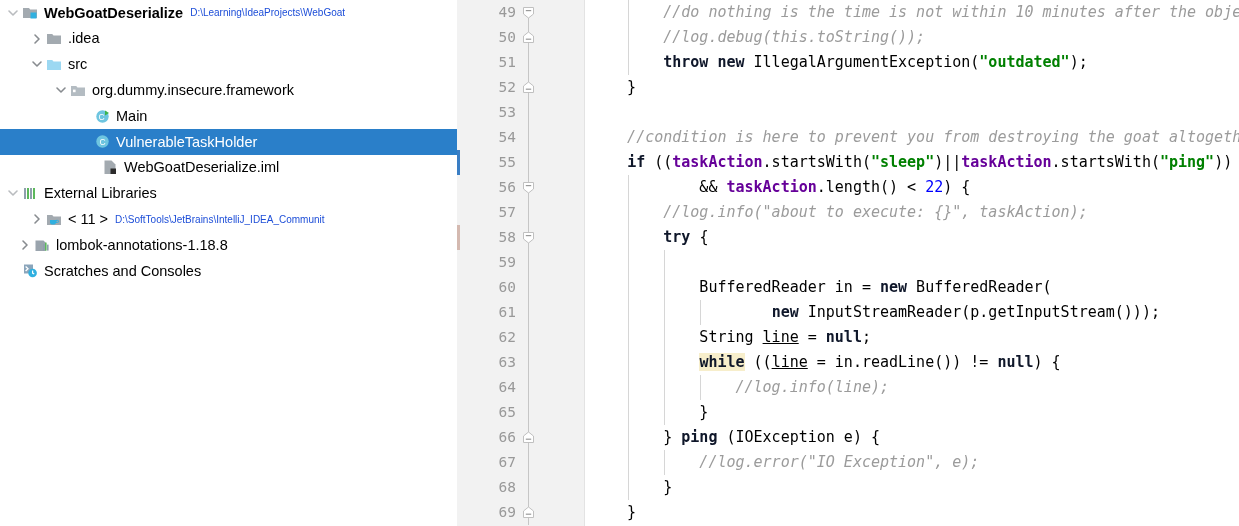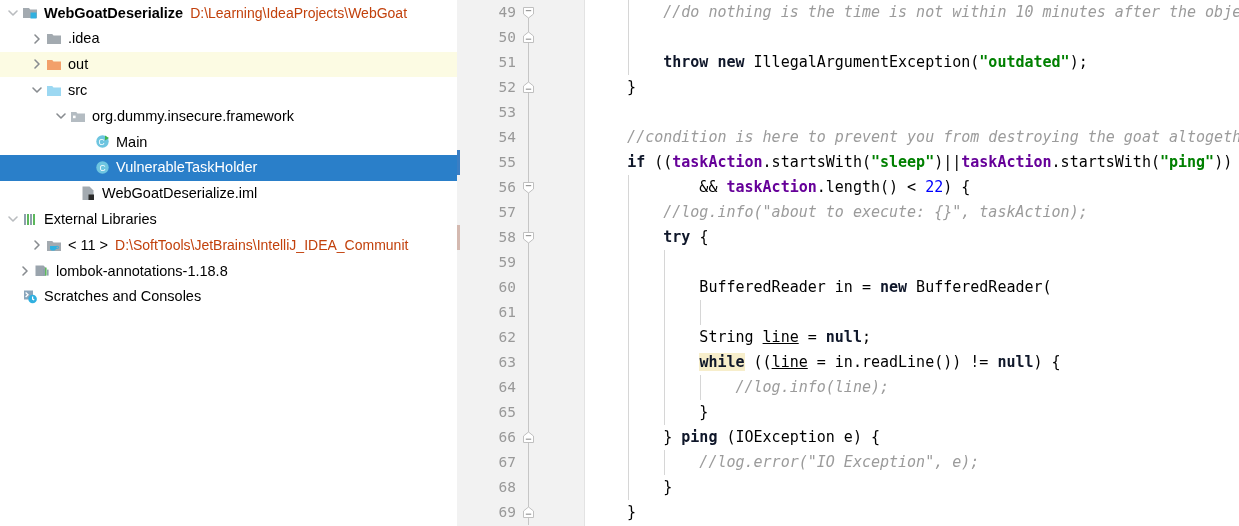--- a/index.html
+++ b/index.html
@@ -27,21 +27,21 @@
     width:14px;height:14px;flex:0 0 14px;position:relative;
     margin-right:2px;
   }
   .twisty.none{visibility:hidden;}
   .twisty svg{display:block;}
 
   .node-icon{width:17px;height:17px;flex:0 0 17px;margin-right:5px;position:relative;}
   .node-icon svg{display:block;}
   .node-label{font-size:14.5px;line-height:1;}
   .node-label.bold{font-weight:bold;}
-  .node-sub{font-size:14px;color:#c2410c;margin-left:7px;}
+  .node-sub{font-size:10px;color:#1d4ed8;margin-left:7px;}
 
   
   #editor{
     flex:1 1 auto;height:526px;position:relative;background:#ffffff;
     overflow:hidden;
   }
   #gutter{
     position:absolute;left:0;top:0;width:127px;height:526px;
     background:#f2f2f2;border-right:0;
   }
@@ -118,33 +118,20 @@
             <path d="M5 3l4 4-4 4" fill="none" stroke="#888c90" stroke-width="1.6" stroke-linecap="round" stroke-linejoin="round"></path>
           </svg>
         </span>
         <span class="node-icon">
           <svg width="17" height="17" viewBox="0 0 17 17">
             <path d="M1 4h5.2l1.3 1.6H15V14H1z" fill="#a3aab0"></path>
           </svg>
         </span>
         <span class="node-label">.idea</span>
       </div>
-      <div class="tree-row hl" style="padding-left: 30px;">
-        <span class="twisty">
-          <svg width="14" height="14" viewBox="0 0 14 14">
-            <path d="M5 3l4 4-4 4" fill="none" stroke="#888c90" stroke-width="1.6" stroke-linecap="round" stroke-linejoin="round"></path>
-          </svg>
-        </span>
-        <span class="node-icon">
-          <svg width="17" height="17" viewBox="0 0 17 17">
-            <path d="M1 4h5.2l1.3 1.6H15V14H1z" fill="#f2a06a"></path>
-          </svg>
-        </span>
-        <span class="node-label">out</span>
-      </div>
       <div class="tree-row" style="padding-left: 30px;">
         <span class="twisty">
           <svg width="14" height="14" viewBox="0 0 14 14">
             <path d="M3 5l4 4 4-4" fill="none" stroke="#888c90" stroke-width="1.6" stroke-linecap="round" stroke-linejoin="round"></path>
           </svg>
         </span>
         <span class="node-icon">
           <svg width="17" height="17" viewBox="0 0 17 17">
             <path d="M1 4h5.2l1.3 1.6H15V14H1z" fill="#9cd8f2"></path>
           </svg>
@@ -179,21 +166,21 @@
       <div class="tree-row sel" style="padding-left: 78px;">
         <span class="twisty none"></span>
         <span class="node-icon">
           <svg width="17" height="17" viewBox="0 0 17 17">
             <circle cx="8.5" cy="8.5" r="6.2" fill="#6ec5e0"></circle>
             <text x="8.5" y="12" font-size="8.5" text-anchor="middle" fill="#ffffff" font-family="Liberation Sans">C</text>
           </svg>
         </span>
         <span class="node-label">VulnerableTaskHolder</span>
       </div>
-      <div class="tree-row" style="padding-left: 64px;">
+      <div class="tree-row" style="padding-left: 86px;">
         <span class="twisty none"></span>
         <span class="node-icon">
           <svg width="17" height="17" viewBox="0 0 17 17">
             <path d="M2.5 1.6h7l4 4V15h-11z" fill="#a3aab0"></path>
             <rect x="8.5" y="9.5" width="5.5" height="5.5" fill="#2b2b2b"></rect>
           </svg>
         </span>
         <span class="node-label">WebGoatDeserialize.iml</span>
       </div>
       <div class="tree-row" style="padding-left: 6px;">
@@ -353,40 +340,42 @@
               <path d="M2.5 12.5h10V6l-5-4-5 4z" fill="#ffffff" stroke="#c0c0c0" stroke-width="1"></path>
               <path d="M4.8 9.2h5.4" stroke="#9a9a9a" stroke-width="1.2"></path>
             </svg></div>
         </div>
       </div>
     <div id="gutter-sep"></div>
     <div id="code">
         <div class="indent-guide" style="left: 43.12px; top: 0px; height: 25px;"></div>
         <div class="code-line" style="top: 0px; left: 6px;"><span class="t-cmt">        //do nothing is the time is not within 10 minutes after the object</span></div>
         <div class="indent-guide" style="left: 43.12px; top: 25px; height: 25px;"></div>
+        <div class="code-line" style="top: 25px; left: 6px;"><span class="t-cmt">        //log.debug(this.toString());</span></div>
         <div class="indent-guide" style="left: 43.12px; top: 50px; height: 25px;"></div>
         <div class="code-line" style="top: 50px; left: 6px;"><span class="t-plain">        </span><span class="t-kw">throw new </span><span class="t-plain">IllegalArgumentException(</span><span class="t-str">"outdated"</span><span class="t-plain">);</span></div>
         <div class="code-line" style="top: 75px; left: 6px;"><span class="t-plain">    }</span></div>
         <div class="code-line" style="top: 100px; left: 6px;"></div>
         <div class="code-line" style="top: 125px; left: 6px;"><span class="t-cmt">    //condition is here to prevent you from destroying the goat altogether</span></div>
         <div class="code-line" style="top: 150px; left: 6px;"><span class="t-plain">    </span><span class="t-kw">if </span><span class="t-plain">((</span><span class="t-fld">taskAction</span><span class="t-plain">.startsWith(</span><span class="t-str">"sleep"</span><span class="t-plain">)||</span><span class="t-fld">taskAction</span><span class="t-plain">.startsWith(</span><span class="t-str">"ping"</span><span class="t-plain">))</span></div>
         <div class="indent-guide" style="left: 43.12px; top: 175px; height: 25px;"></div>
         <div class="code-line" style="top: 175px; left: 6px;"><span class="t-plain">            &amp;&amp; </span><span class="t-fld">taskAction</span><span class="t-plain">.length() &lt; </span><span class="t-num">22</span><span class="t-plain">) {</span></div>
         <div class="indent-guide" style="left: 43.12px; top: 200px; height: 25px;"></div>
         <div class="code-line" style="top: 200px; left: 6px;"><span class="t-cmt">        //log.info("about to execute: {}", taskAction);</span></div>
         <div class="indent-guide" style="left: 43.12px; top: 225px; height: 25px;"></div>
         <div class="code-line" style="top: 225px; left: 6px;"><span class="t-plain">        </span><span class="t-kw">try </span><span class="t-plain">{</span></div>
         <div class="indent-guide" style="left: 43.12px; top: 250px; height: 25px;"></div>
         <div class="indent-guide" style="left: 79.24px; top: 250px; height: 25px;"></div>
         <div class="indent-guide" style="left: 43.12px; top: 275px; height: 25px;"></div>
         <div class="indent-guide" style="left: 79.24px; top: 275px; height: 25px;"></div>
         <div class="code-line" style="top: 275px; left: 6px;"><span class="t-plain">            BufferedReader in = </span><span class="t-kw">new </span><span class="t-plain">BufferedReader(</span></div>
         <div class="indent-guide" style="left: 43.12px; top: 300px; height: 25px;"></div>
         <div class="indent-guide" style="left: 79.24px; top: 300px; height: 25px;"></div>
         <div class="indent-guide" style="left: 115.36px; top: 300px; height: 25px;"></div>
+        <div class="code-line" style="top: 300px; left: 6px;"><span class="t-plain">                    </span><span class="t-kw">new </span><span class="t-plain">InputStreamReader(p.getInputStream()));</span></div>
         <div class="indent-guide" style="left: 43.12px; top: 325px; height: 25px;"></div>
         <div class="indent-guide" style="left: 79.24px; top: 325px; height: 25px;"></div>
         <div class="code-line" style="top: 325px; left: 6px;"><span class="t-plain">            String </span><span class="t-loc">line</span><span class="t-plain"> = </span><span class="t-kw">null</span><span class="t-plain">;</span></div>
         <div class="indent-guide" style="left: 43.12px; top: 350px; height: 25px;"></div>
         <div class="indent-guide" style="left: 79.24px; top: 350px; height: 25px;"></div>
         <div class="code-line" style="top: 350px; left: 6px;"><span class="t-plain">            </span><span class="t-kw hl-kw">while</span><span class="t-plain"> ((</span><span class="t-loc">line</span><span class="t-plain"> = in.readLine()) != </span><span class="t-kw">null</span><span class="t-plain">) {</span></div>
         <div class="indent-guide" style="left: 43.12px; top: 375px; height: 25px;"></div>
         <div class="indent-guide" style="left: 79.24px; top: 375px; height: 25px;"></div>
         <div class="indent-guide" style="left: 115.36px; top: 375px; height: 25px;"></div>
         <div class="code-line" style="top: 375px; left: 6px;"><span class="t-cmt">                //log.info(line);</span></div>

